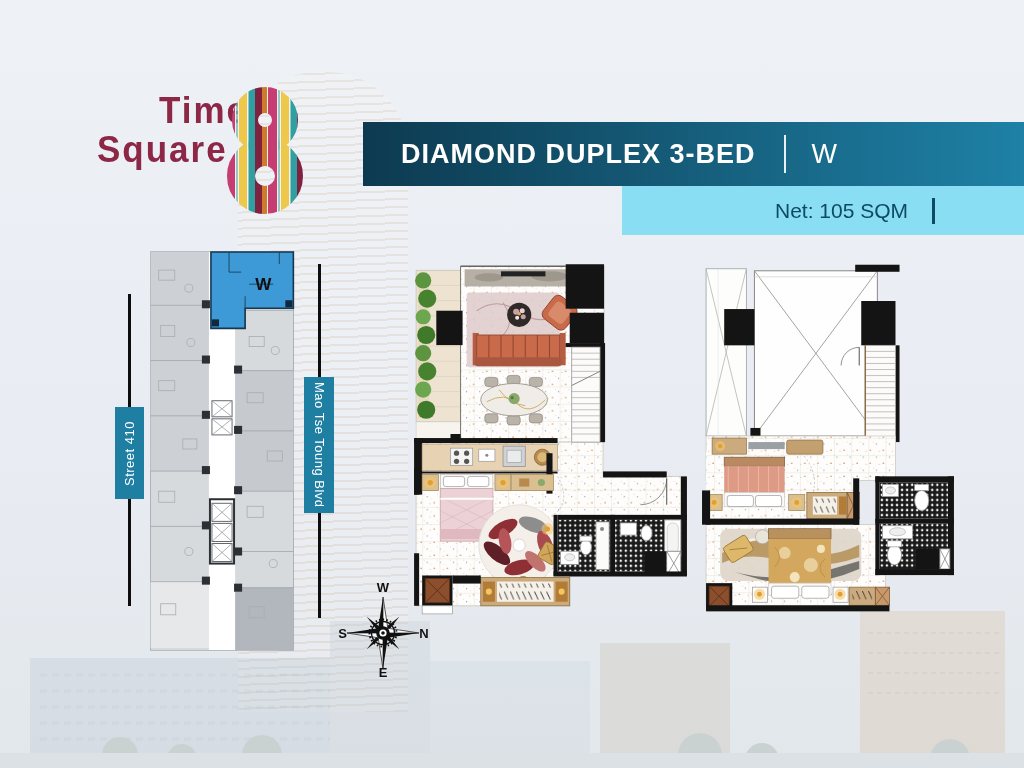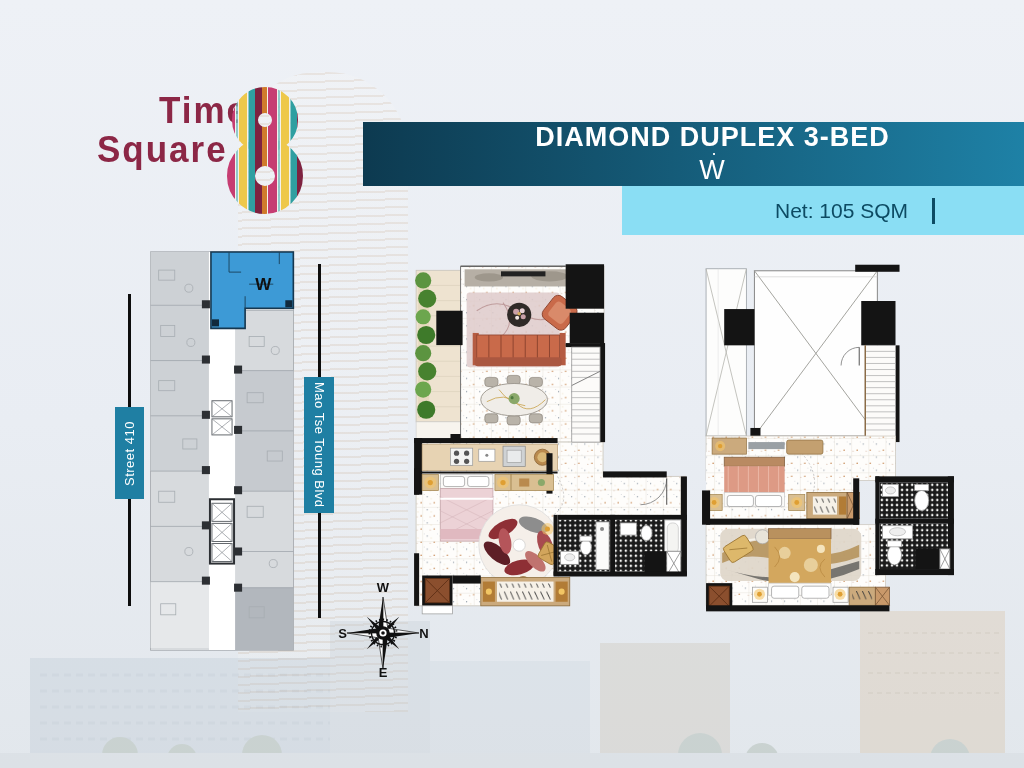--- a/index.html
+++ b/index.html
@@ -13,21 +13,21 @@
   .wm-city{position:absolute;left:0;bottom:0;width:1024px;height:165px;opacity:.30;z-index:0;}
   
   .logo-word{position:absolute;color:var(--logo-maroon,#8c2746);font-weight:700;
     font-size:35px;letter-spacing:2px;transform:scaleY(1.08);z-index:2;}
   .logo-w1{left:159px;top:90px;}
   .logo-w2{left:97px;top:129px;}
   .logo-eight{position:absolute;left:226px;top:84px;z-index:2;}
   
   .title-banner{position:absolute;left:363px;top:122px;width:661px;height:64px;z-index:2;
     background:linear-gradient(90deg,var(--header-grad-start,#0d3a50) 0%,var(--header-grad-end,#1e81a6) 100%);
-    display:flex;align-items:center;padding-left:38px;box-sizing:border-box;color:#fff;flex-direction:column;}
+    display:flex;align-items:center;padding-left:38px;box-sizing:border-box;color:#fff;}
   .title-banner .title{font-size:27px;font-weight:700;letter-spacing:1px;}
   .title-banner .tdiv{width:2px;height:38px;background:rgba(255,255,255,.9);margin:0 26px 0 28px;}
   .title-banner .unit{font-size:27px;font-weight:400;letter-spacing:1px;}
   .area-banner{position:absolute;left:622px;top:186px;width:402px;height:49px;z-index:2;
     background:var(--subbanner-bg,#8adef4);color:var(--subbanner-text,#0d4b63);
     display:flex;align-items:center;justify-content:center;font-size:21px;font-weight:400;padding-left:44px;}
   .area-banner .adiv{width:3px;height:26px;background:var(--subbanner-text,#0d4b63);margin:0 24px;}
   
   .key-plan{position:absolute;left:148px;top:250px;width:148px;height:402px;z-index:2;}
   .road-line{position:absolute;width:3px;background:#0d0d0d;z-index:2;}

